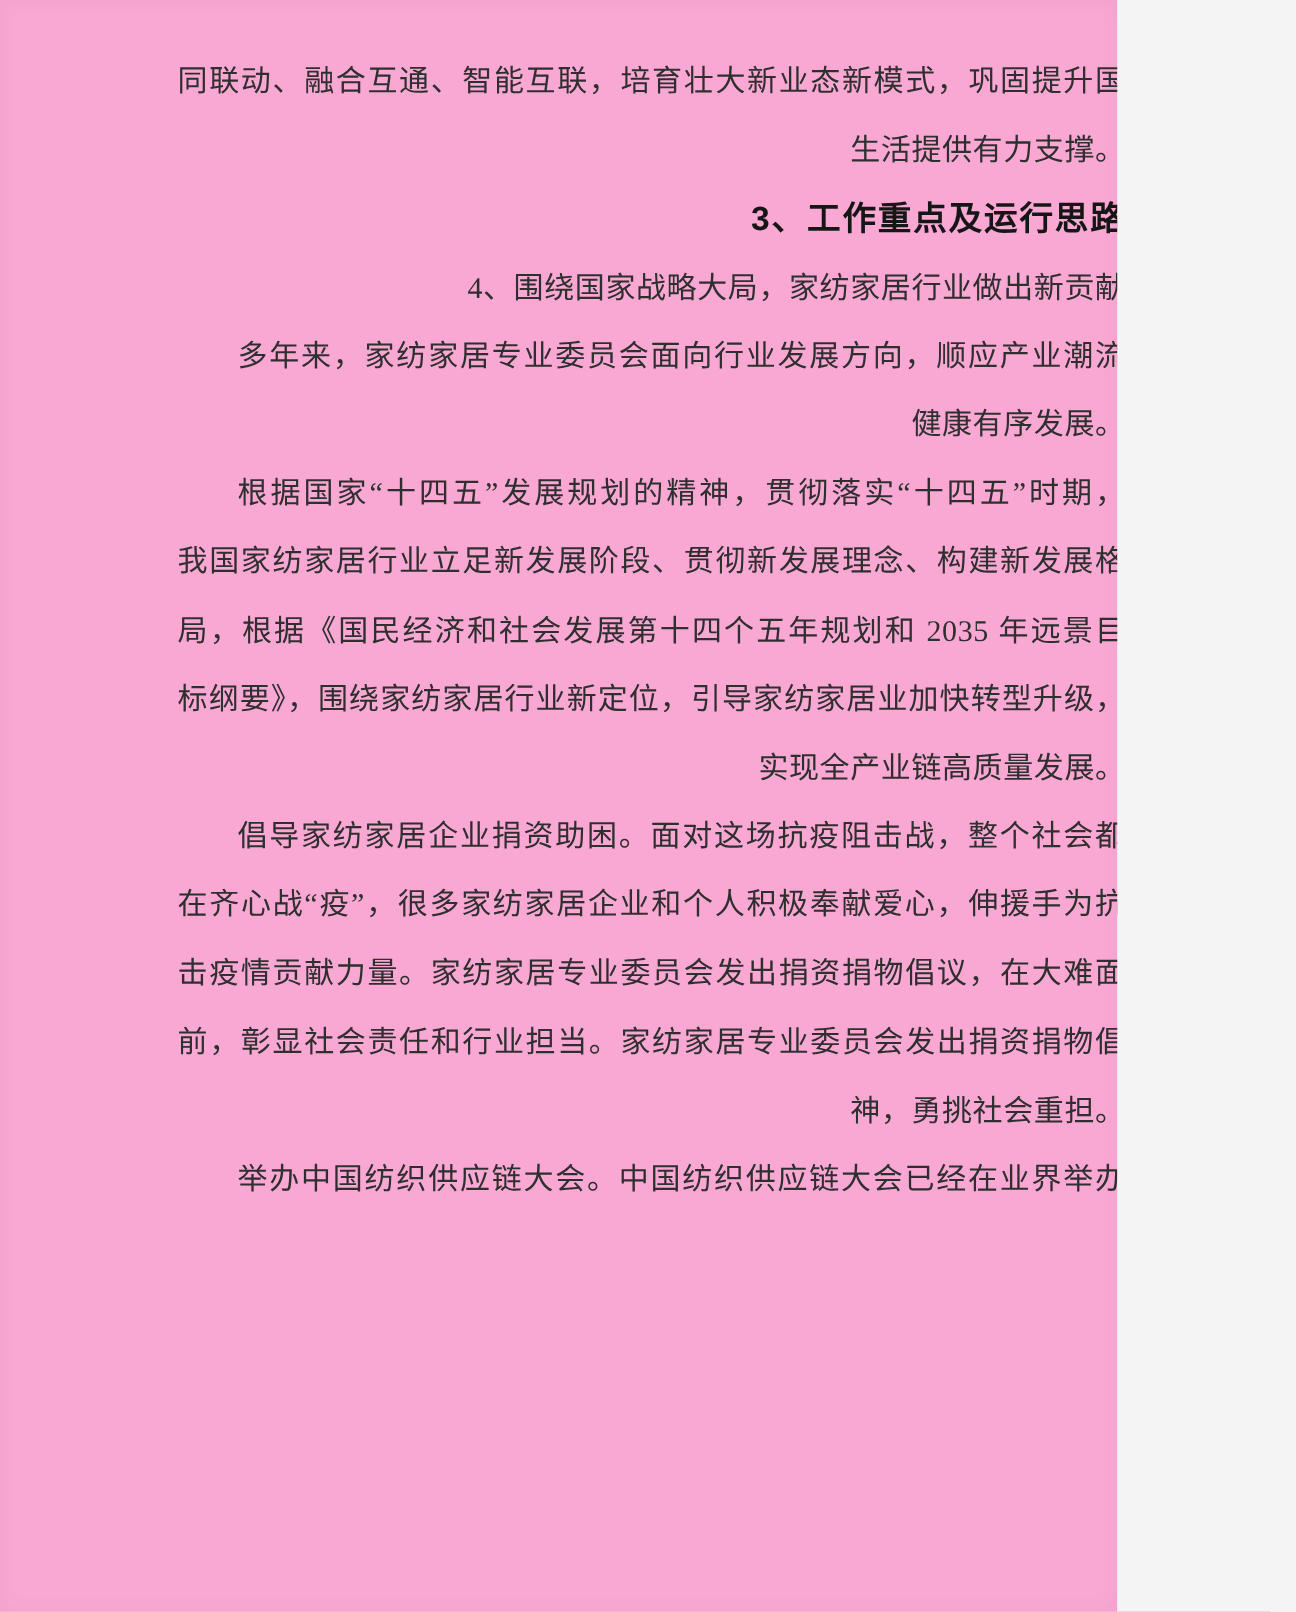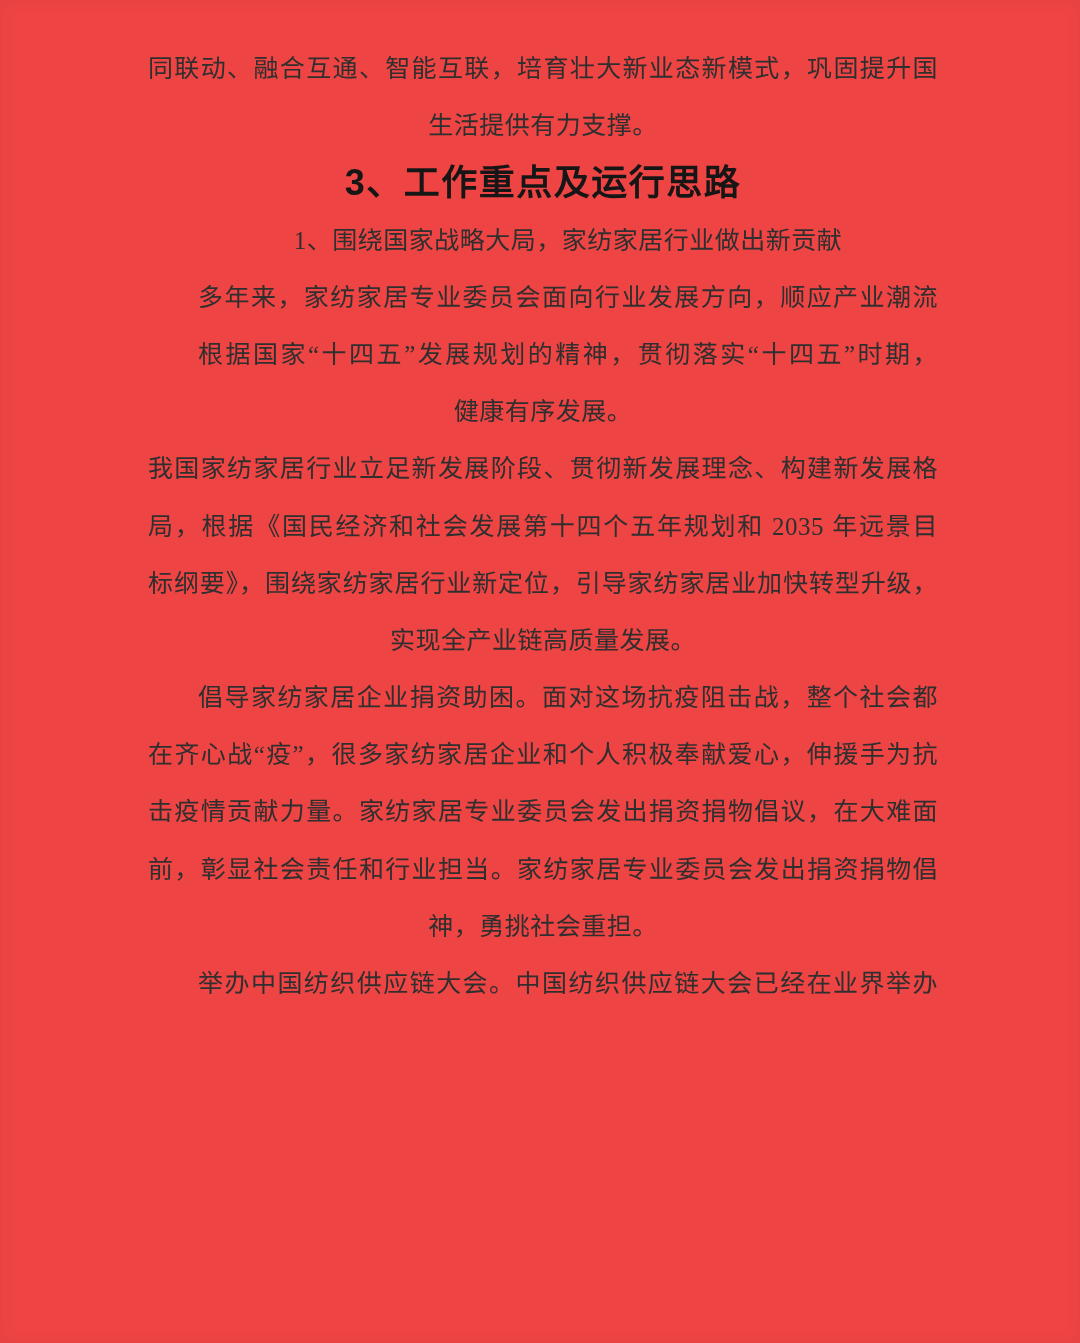--- a/index.html
+++ b/index.html
@@ -7,69 +7,69 @@
     padding: 0;
   }
   body {
     width: 1080px;
     height: 1343px;
     background: #f4f4f4;
     font-family: "Liberation Serif", "DejaVu Serif", serif;
   }
   .page {
     position: relative;
-    width: 1080px;
+    width: 931px;
     height: 1343px;
-    background: #ef4444;
+    background: #f9a8d4;
     box-shadow: inset 0 0 18px rgba(0,0,0,0.045);
     overflow: hidden;
   }
   .textblock {
     position: absolute;
     left: 148px;
     top: 40px;
     width: 790px;
   }
   .line {
     font-size: 25px;
     line-height: 57.2px;
     height: 57.2px;
     color: #2f2f2f;
     letter-spacing: 0.5px;
-    text-align: center;
+    text-align: right;
     overflow: hidden;
   }
   .line.just {
     text-align: justify;
     text-align-last: justify;
     text-justify: inter-character;
   }
   .line.indent {
     text-indent: 2em;
   }
   .line.heading {
     font-family: "Liberation Sans", "DejaVu Sans", sans-serif;
     font-weight: bold;
-    font-size: 36px;
+    font-size: 28px;
     color: #161616;
     letter-spacing: 1.5px;
   }
 </style>
 </head>
 <body>
 
 <div class="page">
   <div class="textblock">
     <div class="line just">同联动、融合互通、智能互联，培育壮大新业态新模式，巩固提升国</div>
     <div class="line">生活提供有力支撑。</div>
     <div class="line heading">3、工作重点及运行思路</div>
-    <div class="line indent">1、围绕国家战略大局，家纺家居行业做出新贡献</div>
+    <div class="line indent">4、围绕国家战略大局，家纺家居行业做出新贡献</div>
     <div class="line indent just">多年来，家纺家居专业委员会面向行业发展方向，顺应产业潮流</div>
+    <div class="line">健康有序发展。</div>
     <div class="line indent just">根据国家“十四五”发展规划的精神，贯彻落实“十四五”时期，</div>
-    <div class="line">健康有序发展。</div>
     <div class="line just">我国家纺家居行业立足新发展阶段、贯彻新发展理念、构建新发展格</div>
     <div class="line just">局，根据《国民经济和社会发展第十四个五年规划和 2035 年远景目</div>
     <div class="line just">标纲要》，围绕家纺家居行业新定位，引导家纺家居业加快转型升级，</div>
     <div class="line">实现全产业链高质量发展。</div>
     <div class="line indent just">倡导家纺家居企业捐资助困。面对这场抗疫阻击战，整个社会都</div>
     <div class="line just">在齐心战“疫”，很多家纺家居企业和个人积极奉献爱心，伸援手为抗</div>
     <div class="line just">击疫情贡献力量。家纺家居专业委员会发出捐资捐物倡议，在大难面</div>
     <div class="line just">前，彰显社会责任和行业担当。家纺家居专业委员会发出捐资捐物倡议</div>
     <div class="line">神，勇挑社会重担。</div>
     <div class="line indent just">举办中国纺织供应链大会。中国纺织供应链大会已经在业界举办</div>

